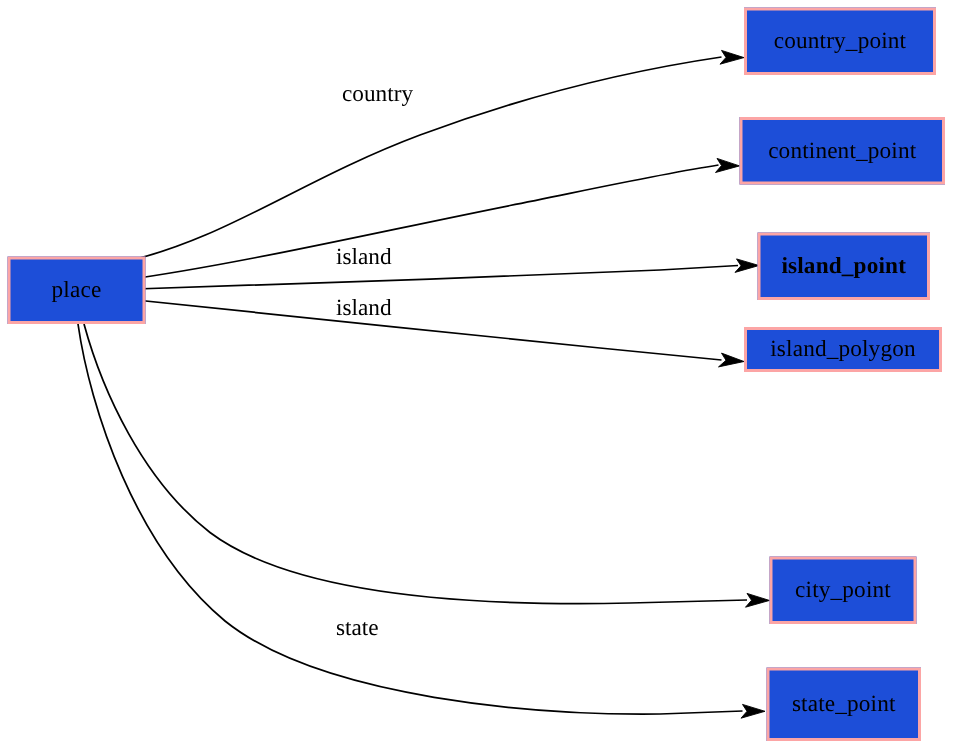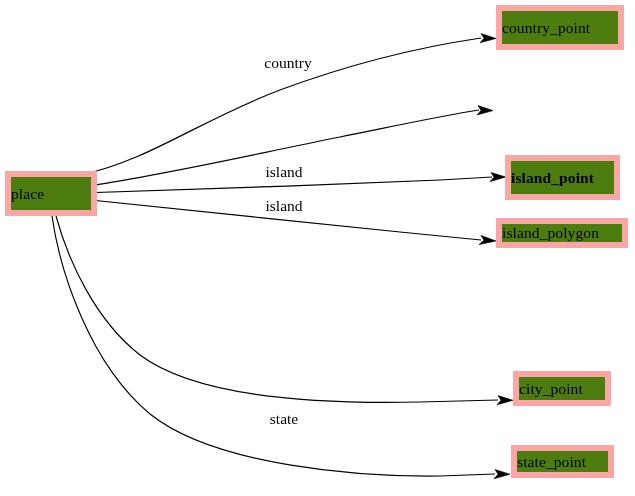--- a/index.html
+++ b/index.html
@@ -22,39 +22,39 @@
   #graph-svg {
     position: absolute;
     left: 0;
     top: 0;
     width: 635px;
     height: 496px;
   }
   .node-box {
     position: absolute;
     box-sizing: border-box;
-    border: 6px solid #fca5a5;
-    background: #4d7c0f;
+    border: 2px solid #fca5a5;
+    background: #1d4ed8;
     display: flex;
     align-items: center;
-    justify-content: flex-start;
+    justify-content: center;
     font-size: 15.5px;
     line-height: 1;
     letter-spacing: 0.1px;
     white-space: nowrap;
   }
   .node-label {
     display: block;
     pointer-events: none;
   }
   .edge-label {
     position: absolute;
     font-size: 15.5px;
     line-height: 20px;
-    text-align: center;
+    text-align: left;
     white-space: pre;
     background: transparent;
     pointer-events: none;
   }
   .edge-path {
     fill: none;
     stroke: #000000;
     stroke-width: 1.15;
   }
   .arrow-head {
@@ -102,34 +102,37 @@
   </svg>
 
   <div class="node-box" style="left:5px; top:171px; width:92px; height:45px;">
     <span class="node-label">place</span>
   </div>
 
   <div class="node-box" style="left:496px; top:5px; width:128px; height:45px;">
     <span class="node-label">country_point</span>
   </div>
 
+  <div class="node-box" style="left:493px; top:78px; width:137px; height:45px;">
+    <span class="node-label">continent_point</span>
+  </div>
 
   <div class="node-box" style="left:505px; top:155px; width:115px; height:45px;font-weight:bold;">
     <span class="node-label">island_point</span>
   </div>
 
   <div class="node-box" style="left:496px; top:218px; width:132px; height:30px;">
     <span class="node-label">island_polygon</span>
   </div>
 
-  <div class="node-box" style="left:513px; top:371px; width:98px; height:35px;">
+  <div class="node-box" style="left:513px; top:371px; width:98px; height:45px;">
     <span class="node-label">city_point</span>
   </div>
 
-  <div class="node-box" style="left:511px; top:445px; width:103px; height:33px;">
+  <div class="node-box" style="left:511px; top:445px; width:103px; height:49px;">
     <span class="node-label">state_point</span>
   </div>
 
   <div class="edge-label" style="left:228px; top:53px; width:120px;">country</div>
 
 
   <div class="edge-label" style="left:224px; top:162px; width:120px;">island</div>
 
   <div class="edge-label" style="left:224px; top:196px; width:120px;">island</div>
 

